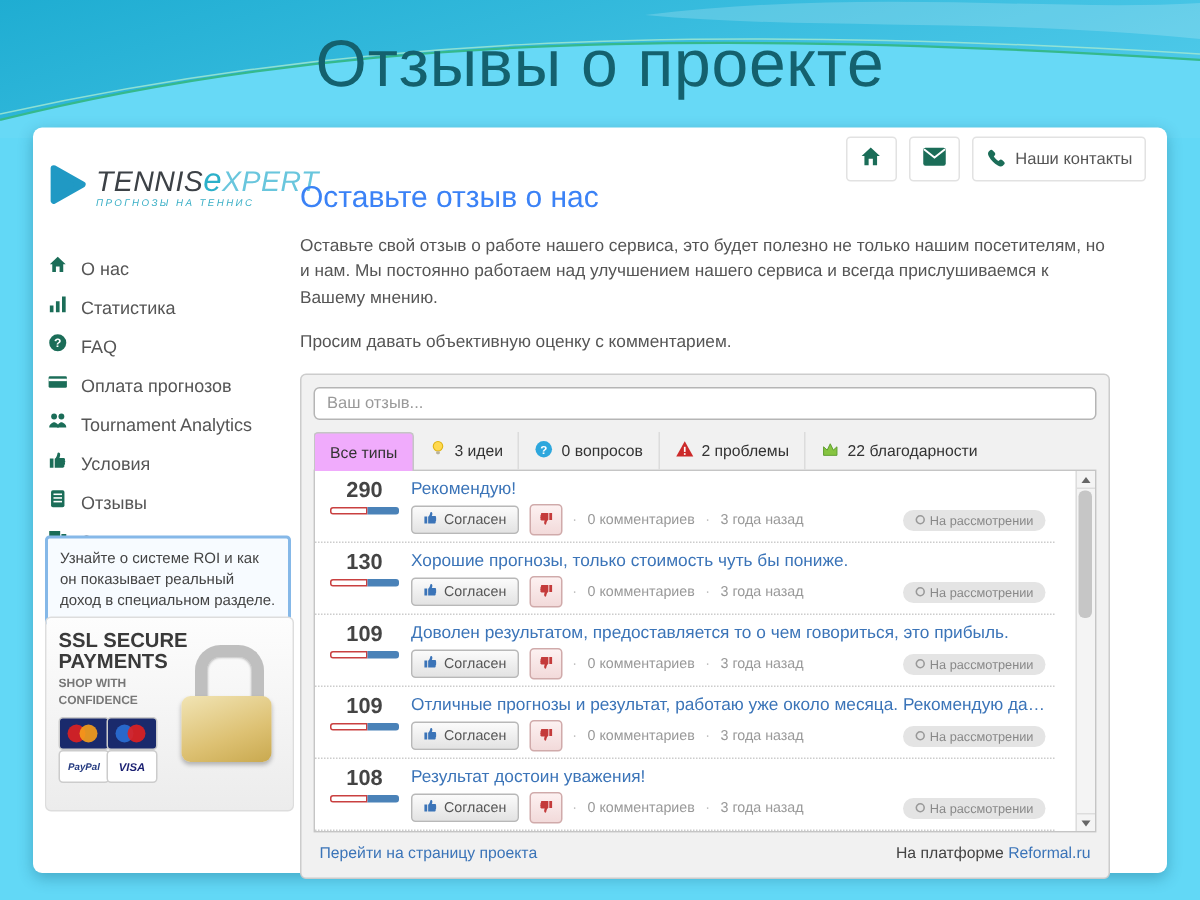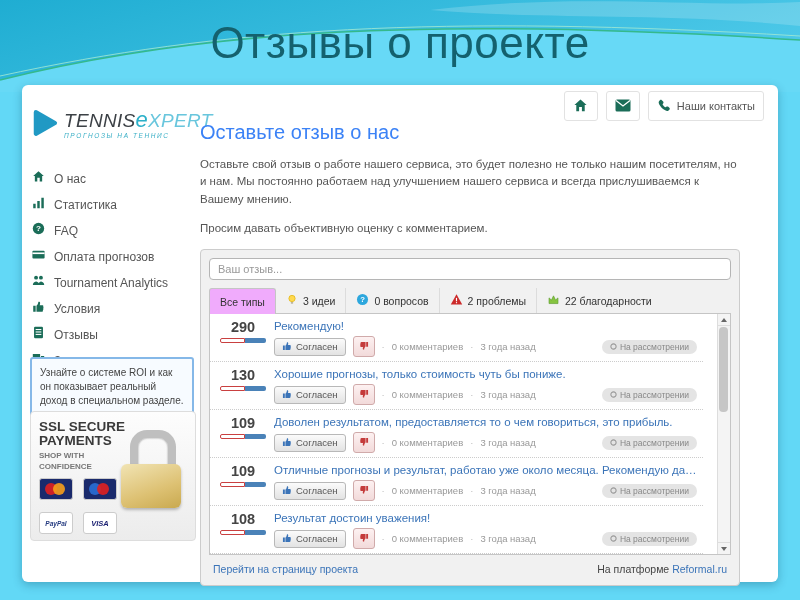--- a/index.html
+++ b/index.html
@@ -23,21 +23,21 @@
   
   .menu{position:absolute;left:8px;top:80px;width:165px;}
   .menu-item{display:flex;align-items:flex-end;gap:9px;padding:5px 2px;font-size:12px;color:#555;cursor:pointer;}
   .menu-item svg{flex:0 0 auto;}
 
   .roi-box{position:absolute;left:8px;top:272px;width:144px;border:2px solid #85b8e8;background:#f7fbff;border-radius:3px;padding:7px 8px;font-size:10px;color:#444;line-height:1.4;}
 
   .ssl-box{position:absolute;left:8px;top:326px;width:148px;height:112px;background:linear-gradient(#fdfdfd,#ececec);border:1px solid #ddd;border-radius:4px;padding:8px;}
   .ssl-title{font-size:13.5px;font-weight:bold;color:#3a3a3a;line-height:1.05;}
   .ssl-sub{font-size:8px;font-weight:bold;color:#777;line-height:1.3;margin-top:3px;}
-  .cards-grid{margin-top:6px;display:grid;grid-template-columns:32px 32px;gap:12px;width:70px;}
+  .cards-grid{margin-top:6px;display:grid;grid-template-columns:32px 32px;gap:0;width:70px;}
   .pay-card{width:32px;height:20px;border-radius:3px;position:relative;overflow:hidden;border:1px solid #ccc;display:flex;align-items:center;justify-content:center;}
   .pc-navy{background:#1a2a6c;}
   .pc-white{background:#fff;}
   .pc-circle{position:absolute;width:12px;height:12px;border-radius:50%;top:4px;opacity:.9;}
   .paypal-txt{font-size:6.5px;font-weight:bold;font-style:italic;color:#253b80;}
   .visa-txt{font-size:7.5px;font-weight:bold;font-style:italic;color:#1a1f71;}
   .padlock{position:absolute;right:10px;top:18px;width:64px;}
   .shackle{width:30px;height:32px;border:8px solid #bfbfbf;border-bottom:none;border-radius:17px 17px 0 0;margin:0 auto;background:transparent;box-shadow:inset 0 0 2px #888;}
   .lockbody{width:60px;height:44px;background:linear-gradient(160deg,#f1e4b4,#ddc173 60%,#c9a94f);border-radius:6px;margin-top:-6px;position:relative;box-shadow:0 2px 3px rgba(0,0,0,.25);}
 

